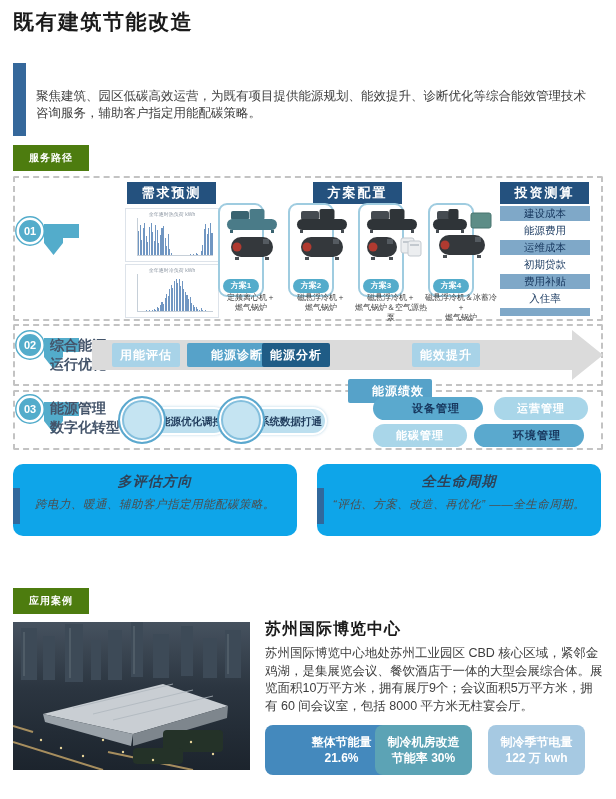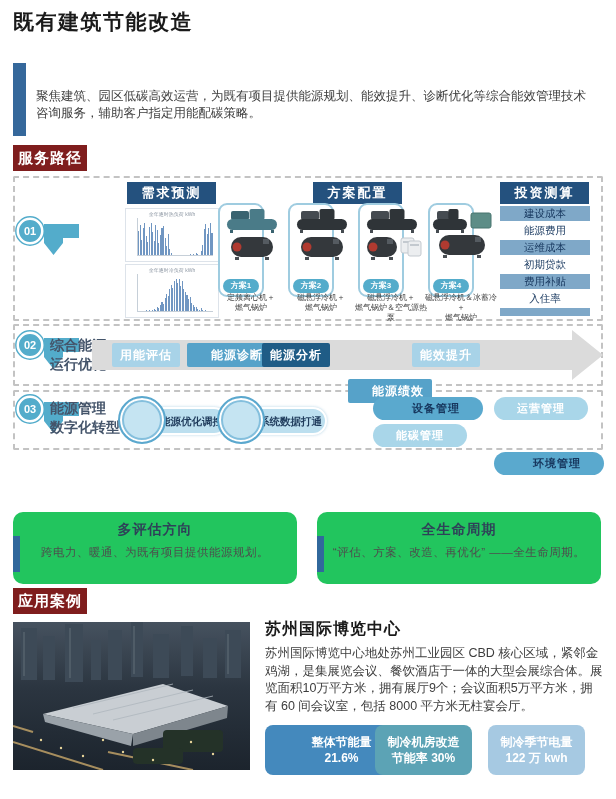--- a/index.html
+++ b/index.html
@@ -4,21 +4,21 @@
 <style>
   html,body{margin:0;padding:0;background:#fff;}
   body{width:616px;height:799px;font-family:"Liberation Sans","DejaVu Sans",sans-serif;}
   #page{position:relative;width:616px;height:799px;background:#fff;overflow:hidden;}
 
   .page-title{position:absolute;left:13px;top:8px;margin:0;font-size:21px;font-weight:bold;color:#1a1a1a;letter-spacing:1.5px;}
 
   .intro-bar{position:absolute;left:13px;top:63px;width:13px;height:73px;background:#35689B;}
   .intro-text{position:absolute;left:36px;top:88px;width:556px;font-size:12.5px;line-height:17px;color:#3d3d3d;}
 
-  .sec-badge{position:absolute;left:13px;background:#7f1d1d;color:#fff;font-weight:bold;font-size:15px;line-height:26px;height:26px;padding:0 5px;letter-spacing:1px;}
+  .sec-badge{position:absolute;left:13px;background:#4d7c0f;color:#fff;font-weight:bold;font-size:10px;line-height:26px;height:26px;padding:0 16px;letter-spacing:1px;}
   #badge-path{top:145px;}
   #badge-features{top:461px;}
   #badge-cases{top:588px;}
 
   .dash{position:absolute;left:13px;width:586px;border:2px dashed #c3c3c3;border-radius:2px;}
   #dash1{top:176px;height:141px;}
   #dash2{top:324px;height:58px;}
   #dash3{top:390px;height:56px;}
 
   .step{position:absolute;width:70px;height:46px;}
@@ -48,21 +48,21 @@
   .tone-dark{background:#1F5C86;}
 
   .tag{position:absolute;top:396px;width:160px;height:50px;}
   .tag .pill{position:absolute;left:16px;top:11px;width:90px;height:24px;background:#BCDFEF;border:2px solid #fff;border-radius:14px;font-size:10.5px;font-weight:bold;color:#1F3B5C;text-align:center;line-height:24px;box-shadow:0 0 3px rgba(90,160,200,.45);}
   .tag .circle{position:absolute;left:0;top:0;width:44px;height:44px;border-radius:50%;background:#C5E4F2;border:2px solid #5BA8CE;box-shadow:inset 0 0 0 2px #fff, inset 0 0 0 4px #84BFDD;}
 
   .mgmt-btn{position:absolute;width:94px;height:23px;border-radius:11.5px;font-size:11px;font-weight:bold;text-align:center;line-height:23px;letter-spacing:1px;}
   .mgmt-btn.tone-mid{background:#5AA9CE;color:#17375E;}
   .mgmt-btn.tone-light{background:#A9D6E9;color:#fff;}
 
-  .feature-box{position:absolute;top:512px;width:284px;height:72px;background:#22c55e;border-radius:10px;}
+  .feature-box{position:absolute;top:464px;width:284px;height:72px;background:#0ea5e9;border-radius:10px;font-style:italic;}
   .feature-accent{position:absolute;left:-0px;top:24px;width:7px;height:36px;background:#31689C;}
   .feature-title{margin:9px 0 6px 0;text-align:center;font-size:14px;font-weight:bold;color:#2E4258;letter-spacing:1px;}
   .feature-body{text-align:center;font-size:11.5px;color:#4d4d4d;letter-spacing:0.5px;}
 
   .case-photo{position:absolute;left:13px;top:622px;width:237px;height:148px;overflow:hidden;}
   .case-title{position:absolute;left:265px;top:619px;margin:0;font-size:16px;font-weight:bold;color:#1a1a1a;letter-spacing:1px;}
   .case-body{position:absolute;left:265px;top:645px;width:340px;font-size:12.5px;line-height:17.5px;color:#3d3d3d;}
   .stat-box{position:absolute;top:725px;width:97px;height:50px;border-radius:8px;color:#fff;font-weight:bold;font-size:12px;text-align:center;display:flex;flex-direction:column;justify-content:center;line-height:16px;}
 </style>
 </head>
@@ -352,28 +352,28 @@
     <div class="circle"></div>
   </div>
   <div class="tag" style="left:217px">
     <div class="pill">各子系统数据打通</div>
     <div class="circle"></div>
   </div>
   <div id="btn-mount">
       <div class="mgmt-btn tone-mid" style="left: 373px; top: 397px;">设备管理</div>
       <div class="mgmt-btn tone-light" style="left: 494px; top: 397px;">运营管理</div>
       <div class="mgmt-btn tone-light" style="left: 373px; top: 424px;">能碳管理</div>
-      <div class="mgmt-btn tone-mid" style="left: 494px; top: 424px; margin-top: 28px;">环境管理</div>
+      <div class="mgmt-btn tone-mid" style="left: 474px; top: 424px;">环境管理</div>
     </div>
 
   <div id="features-mount">
       <div class="feature-box" style="left: 13px;">
     <div class="feature-accent"></div>
     <div class="feature-title">多评估方向</div>
-    <div class="feature-body">跨电力、暖通、为既有项目提供能源规划。</div>
+    <div class="feature-body">跨电力、暖通、辅助客户指定用能配碳策略。</div>
   </div>
       <div class="feature-box" style="left: 317px;">
     <div class="feature-accent"></div>
     <div class="feature-title">全生命周期</div>
     <div class="feature-body">“评估、方案、改造、再优化” ——全生命周期。</div>
   </div>
     </div>
 
   <div class="sec-badge" id="badge-cases">应用案例</div>
 

